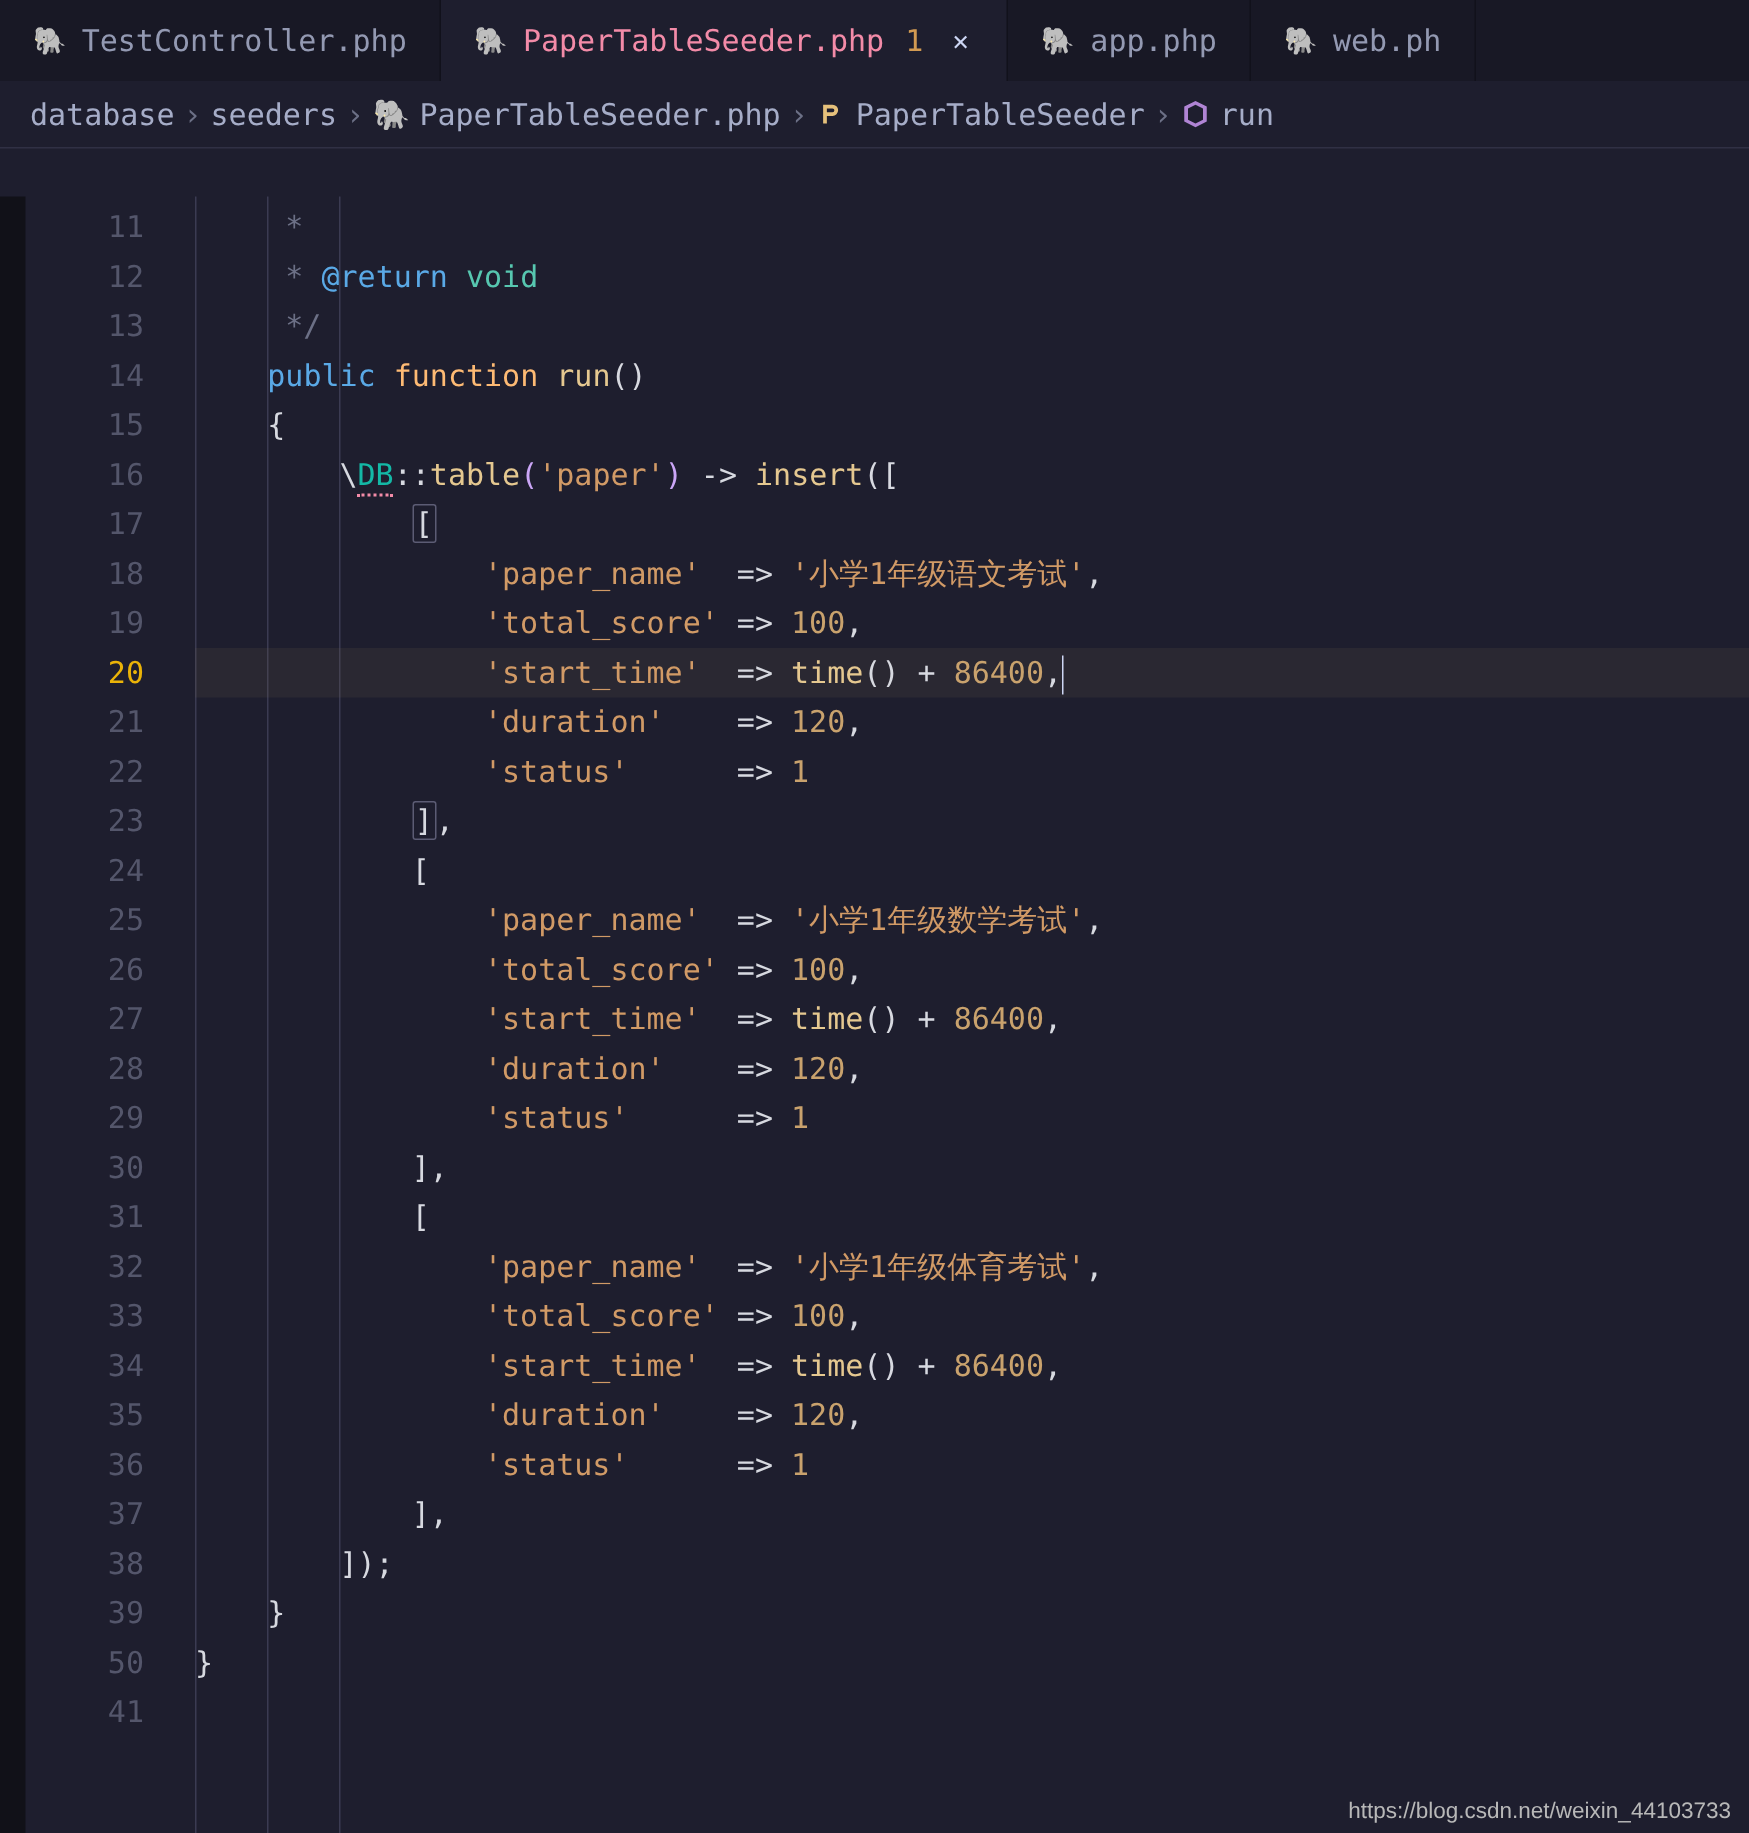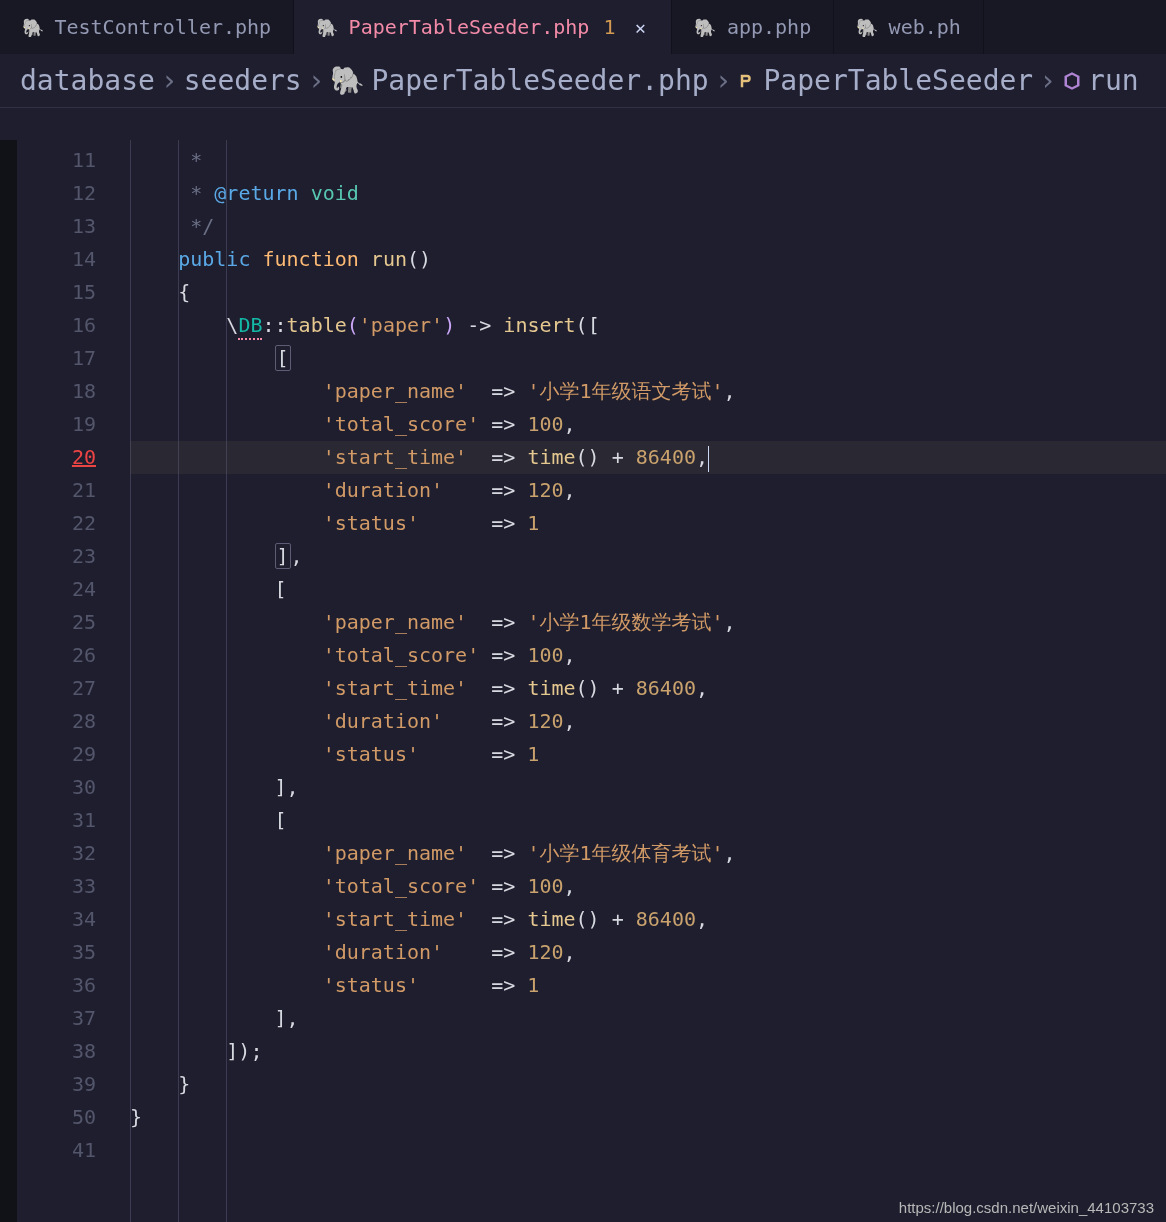--- a/index.html
+++ b/index.html
@@ -36,21 +36,21 @@
   .tab .elephant { color: #8c6fc7; font-size: 18px; }
   .tab.active .elephant { color: #a976d3; }
   .tab .modified { color: #d29a52; margin-left: 4px; }
   .tab .close { color: #cdd6f4; font-size: 18px; margin-left: 6px; width: 18px; text-align: center; }
   .breadcrumbs {
     display: flex;
     align-items: center;
     gap: 6px;
     padding: 10px 20px;
     color: #a6adc8;
-    font-size: 28px;
+    font-size: 20px;
     background: #1e1e2e;
     border-bottom: 1px solid #303044;
   }
   .bc-sep { color: #6c7086; }
   .bc-icon { display: inline-flex; align-items: center; }
   .editor {
     display: flex;
     height: calc(100% - 54px - 48px);
     position: relative;
     background: #1e1e2e;
@@ -60,21 +60,21 @@
     width: 130px;
     text-align: right;
     padding-right: 34px;
     color: #54566b;
     font-size: 20px;
     line-height: 33px;
     user-select: none;
     padding-top: 4px;
   }
   .gutter .ln { height: 33px; }
-  .gutter .ln.active { color: #ef4444; text-decoration: underline; }
+  .gutter .ln.active { color: #eab308; }
   .code {
     flex: 1;
     font-size: 20px;
     line-height: 33px;
     white-space: pre;
     padding-top: 4px;
     position: relative;
   }
   .code .row { height: 33px; position: relative; }
   .code .row.hl { background: rgba(120,110,80,0.13); }

